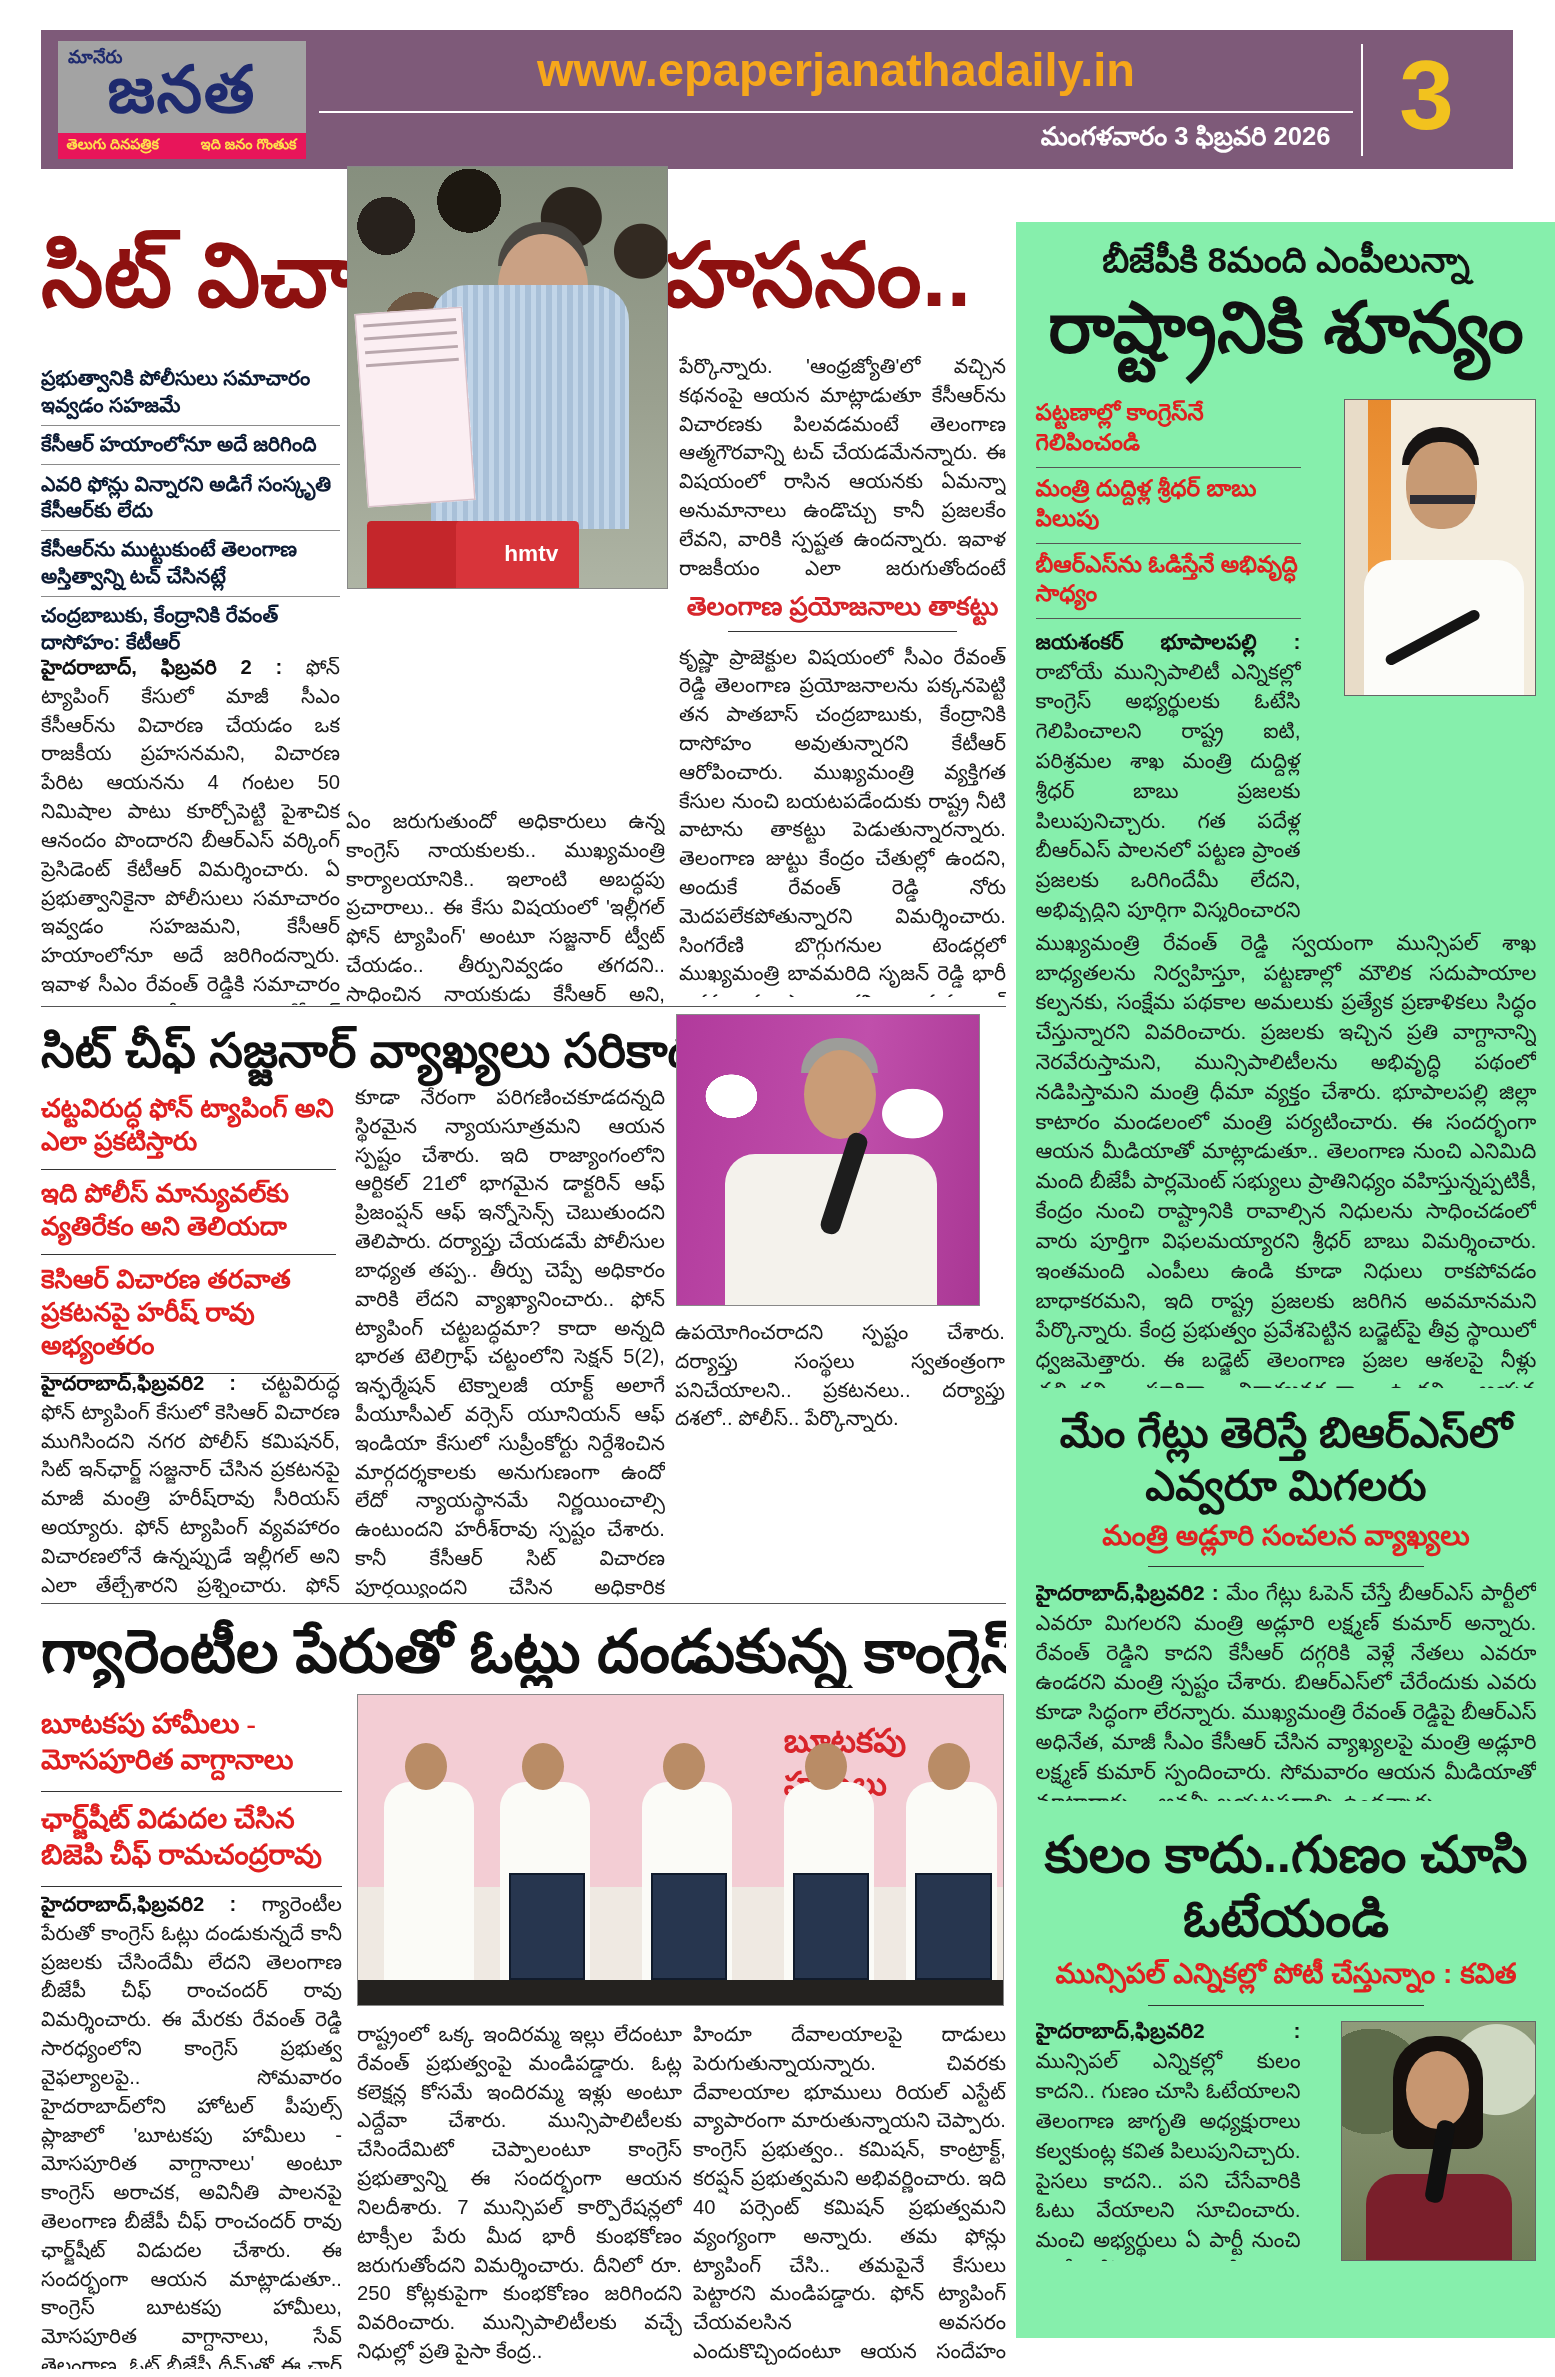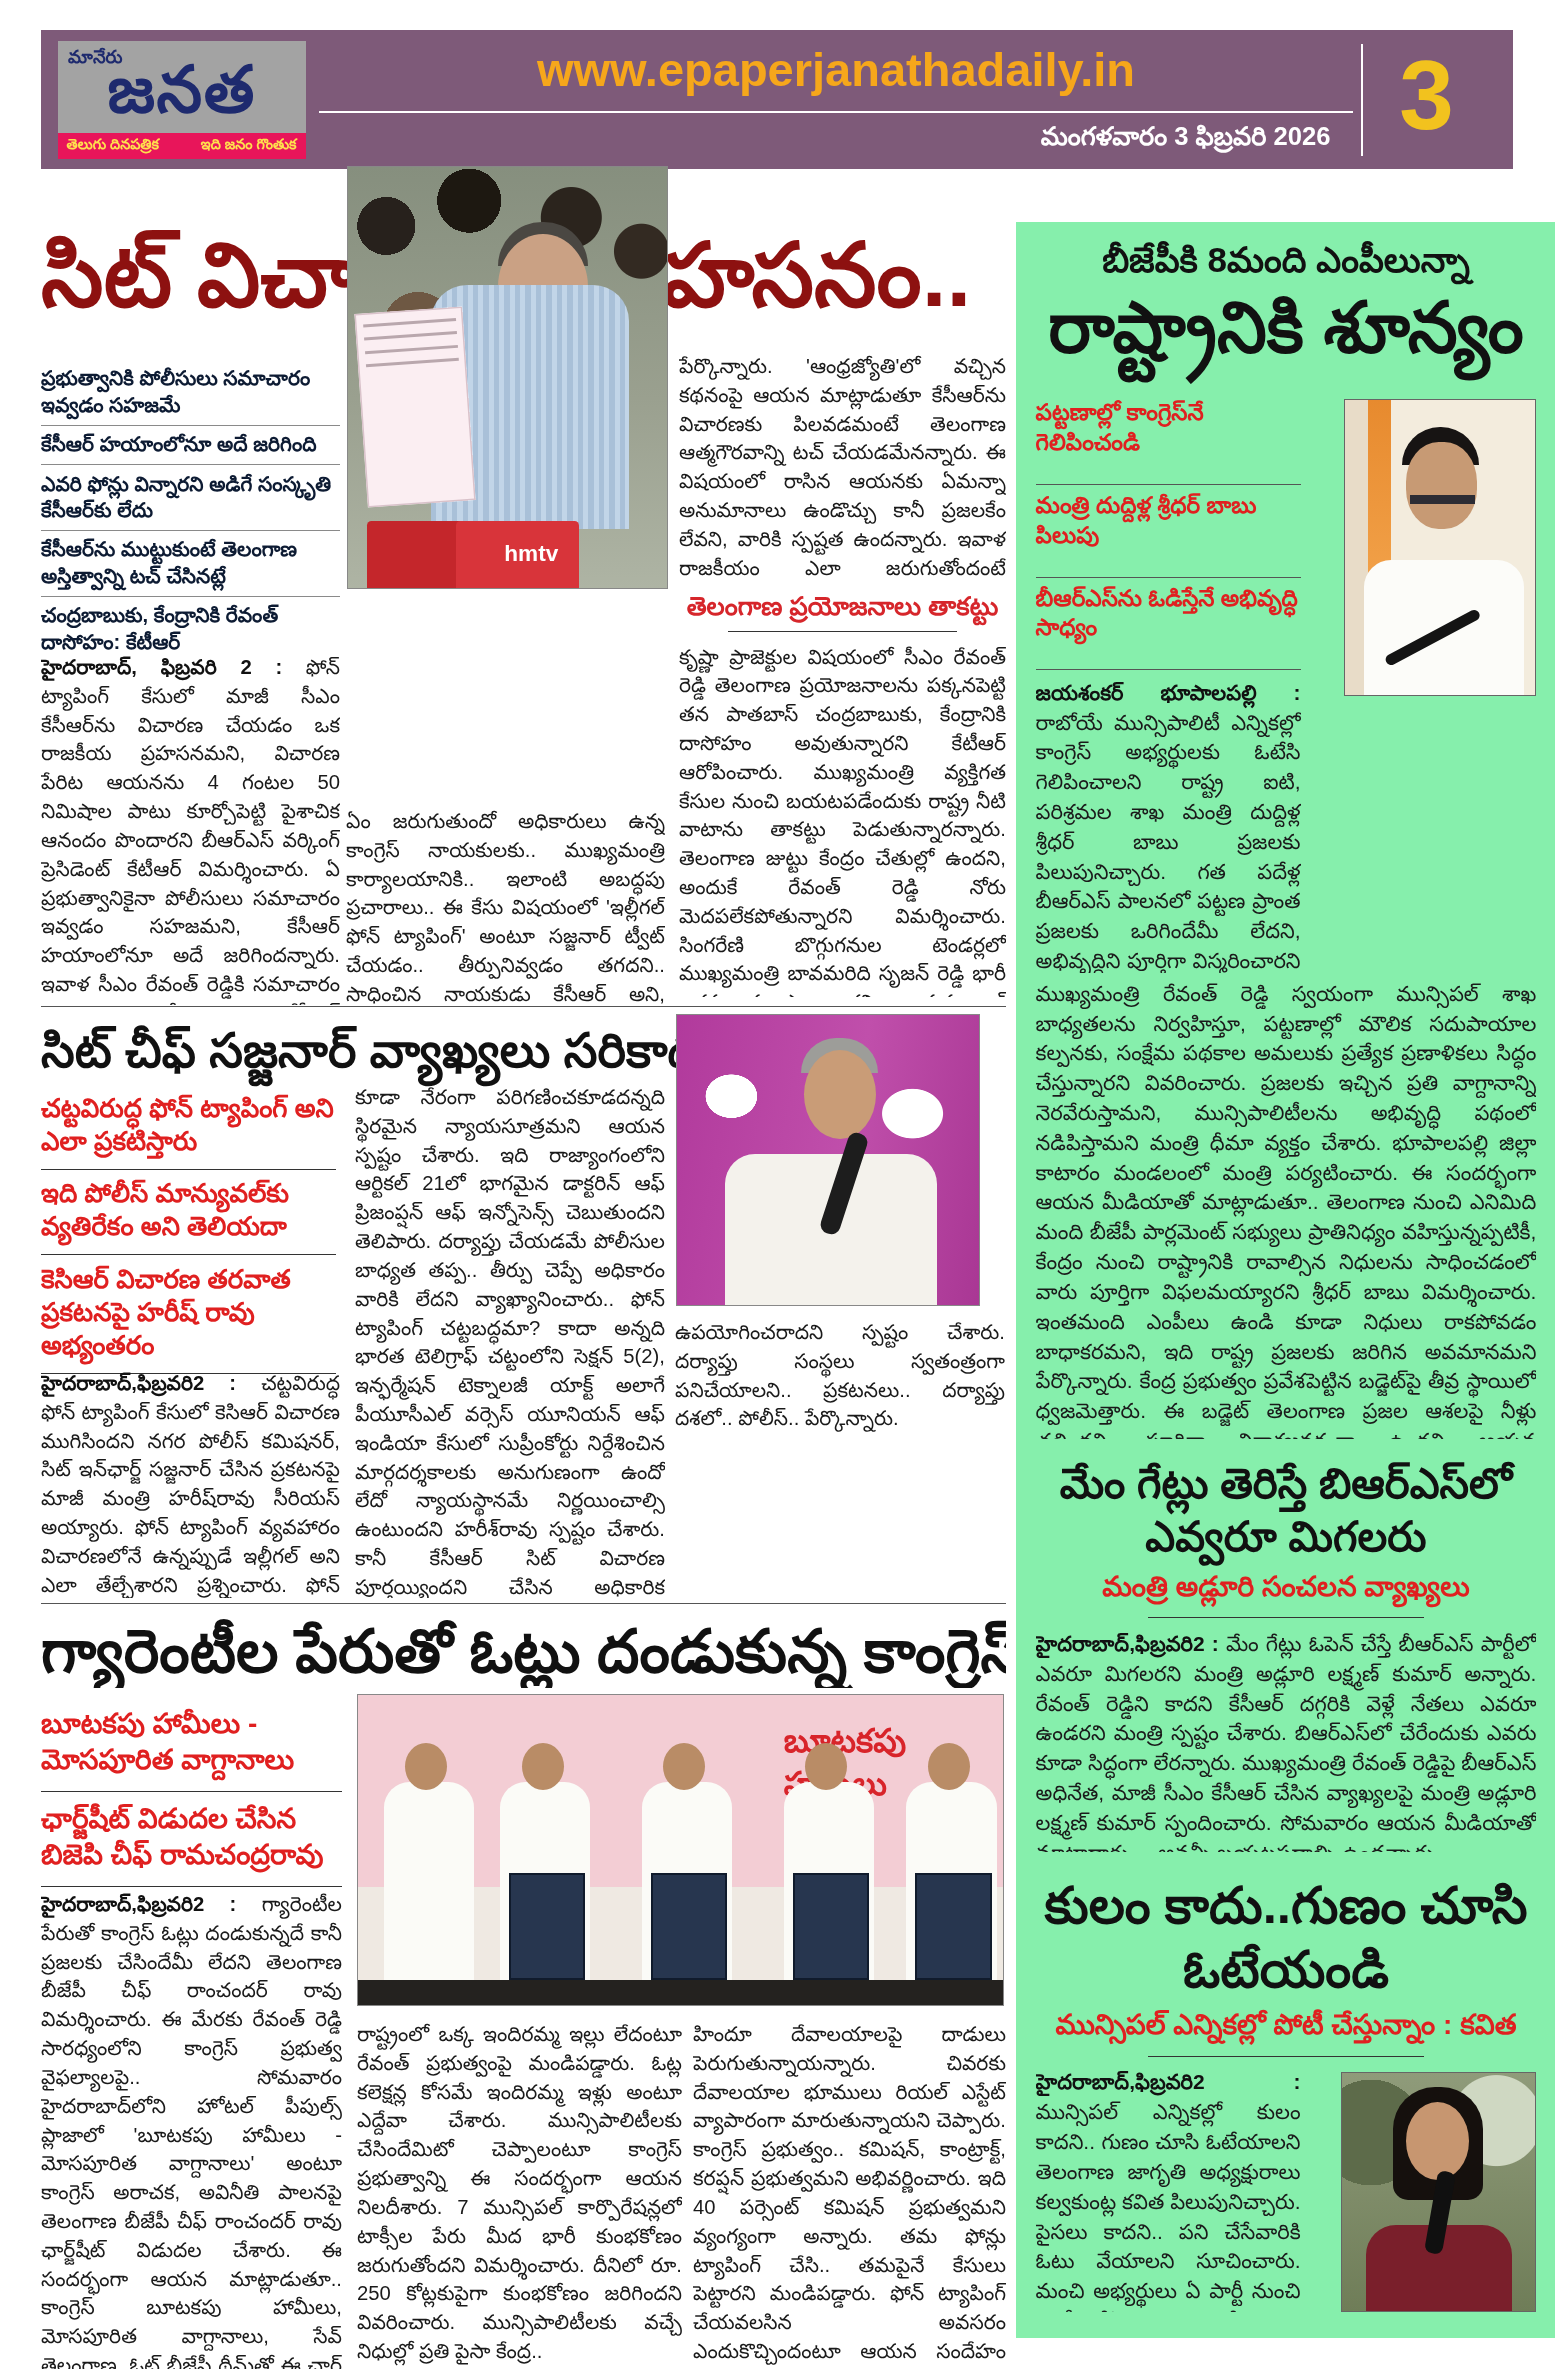--- a/index.html
+++ b/index.html
@@ -94,33 +94,33 @@
                color:#111;overflow:hidden;white-space:nowrap;line-height:1.4;}
   .a2-subs{position:absolute;left:0;top:67px;width:295px;}
   .a2-subs .s{font-size:26px;font-weight:bold;color:#e02020;line-height:1.28;padding:7.5px 0 10.5px;border-bottom:1.5px solid #333;}
   .a2-col1{position:absolute;left:0;top:352px;width:299px;height:229px;}
   .a2-col2{position:absolute;left:314px;top:66px;width:310px;height:515px;}
   .a2-col3{position:absolute;left:634px;top:301px;width:330px;height:280px;}
   
   .art3{position:absolute;left:41px;top:1610px;width:965px;height:760px;}
   .a3-headline{position:absolute;left:0;top:0;width:965px;height:78px;font-size:60px;font-weight:bold;
                color:#111;overflow:hidden;white-space:nowrap;line-height:1.4;}
-  .a3-subs{position:absolute;left:0;top:87px;width:301px;}
+  .a3-subs{position:absolute;left:0;top:87px;width:301px;font-family:Liberation Serif, serif;}
   .a3-subs .s{font-size:28px;font-weight:bold;color:#e02020;line-height:1.3;padding:9px 0 12px;border-bottom:1.5px solid #333;}
   .a3-col1{position:absolute;left:0;top:280px;width:301px;height:479px;}
   .a3-col2{position:absolute;left:316px;top:410px;width:325px;height:348px;}
   .a3-col3{position:absolute;left:652px;top:410px;width:313px;height:348px;}
   
   .sidebar{position:absolute;left:1016px;top:222px;width:540px;height:2116px;background:#86efac;
            padding:16.6px 19.6px;box-sizing:border-box;overflow:hidden;}
   .sb-kicker{text-align:center;font-size:35px;font-weight:bold;color:#111;line-height:1.2;}
   .sb-headline{text-align:center;font-size:71px;font-weight:bold;color:#111;line-height:1.25;margin-top:3px;}
   .sbA-top{position:relative;min-height:460px;margin-top:19.6px;}
   .sbA-subs{width:265px;}
-  .sbA-subs .s{font-size:23px;font-weight:bold;color:#e02020;line-height:1.3;padding:6px 0 26px;border-bottom:1.5px solid #555;}
+  .sbA-subs .s{font-size:23px;font-weight:bold;color:#e02020;line-height:1.3;padding:6px 0 9px;border-bottom:1.5px solid #555;}
   .sbA-body1{width:265px;height:295px;margin-top:7.5px;font-size:21px;}
   .sbA-body2{margin-top:6px;height:460px;font-size:21px;}
   .sb-b{margin-top:19.6px;}
   .sbB-headline{text-align:center;font-size:42px;font-weight:bold;color:#111;line-height:1.25;}
   .sb-sub{text-align:center;font-size:28px;font-weight:bold;color:#e02020;margin-top:7.5px;}
   .sb-subrule{width:55%;margin:7.5px auto 10.5px;border-top:1.5px solid #333;}
   .sbB-body{height:223px;font-size:21px;}
   .sbC-headline{text-align:center;font-size:51px;font-weight:bold;color:#111;line-height:1.25;margin-top:22.6px;}
   .sbC-row{position:relative;min-height:248px;margin-top:4.5px;}
   .sbC-body1{width:265px;height:245px;font-size:21px;}

